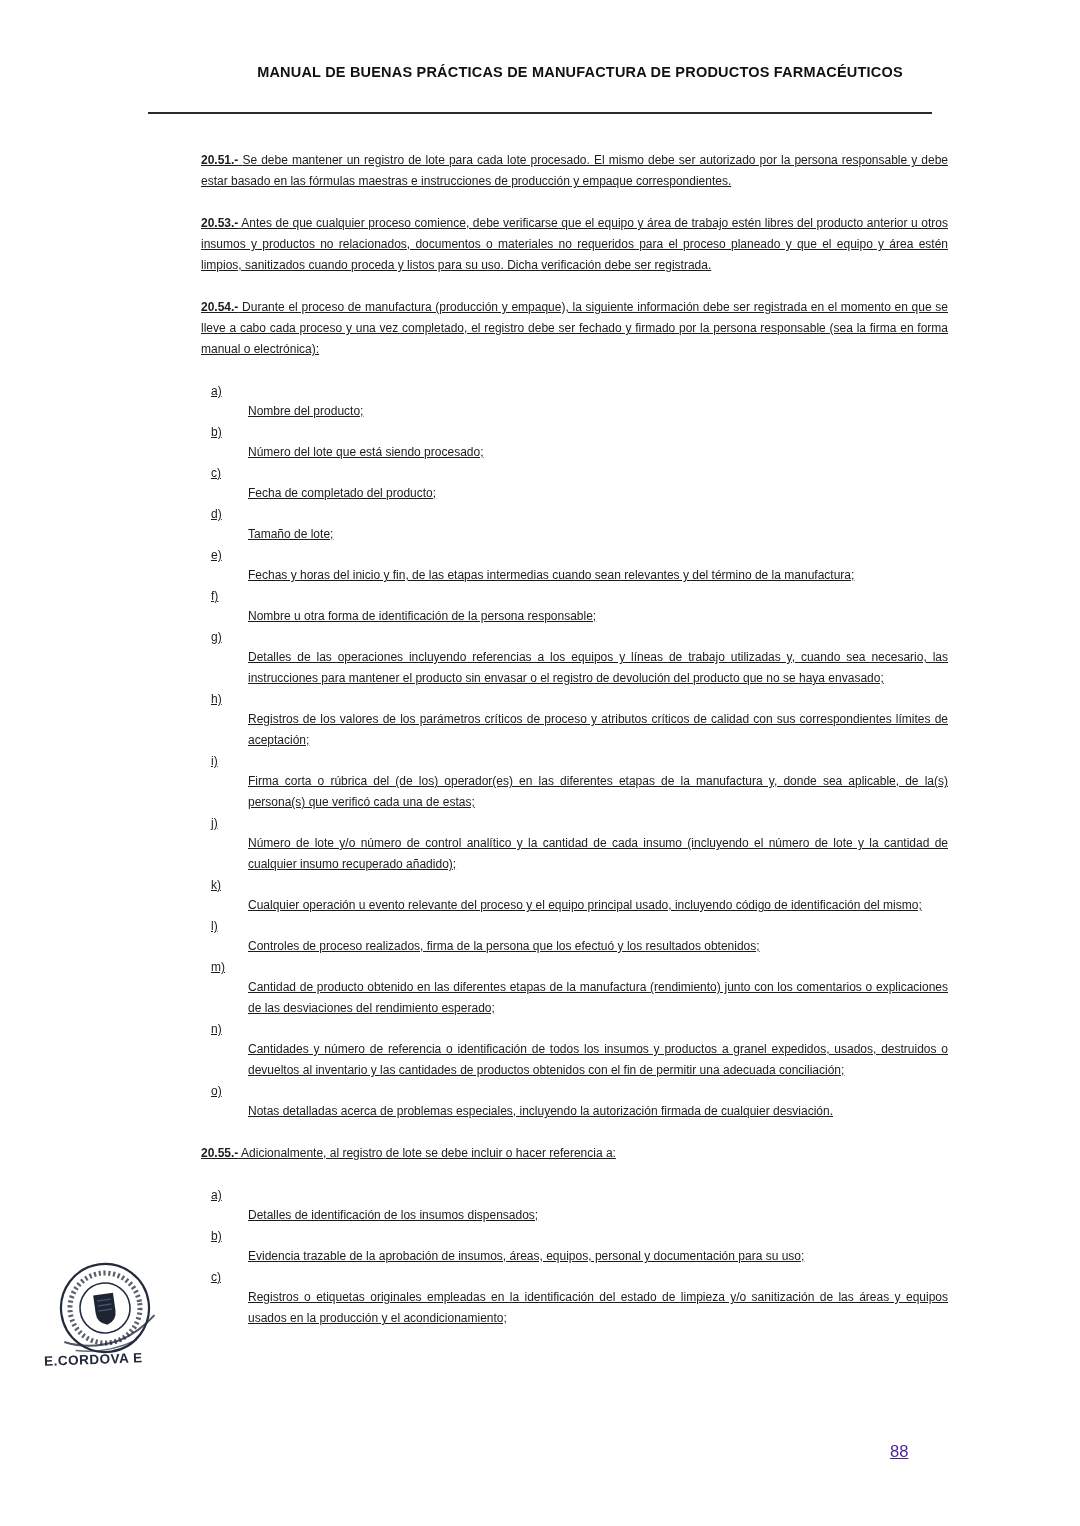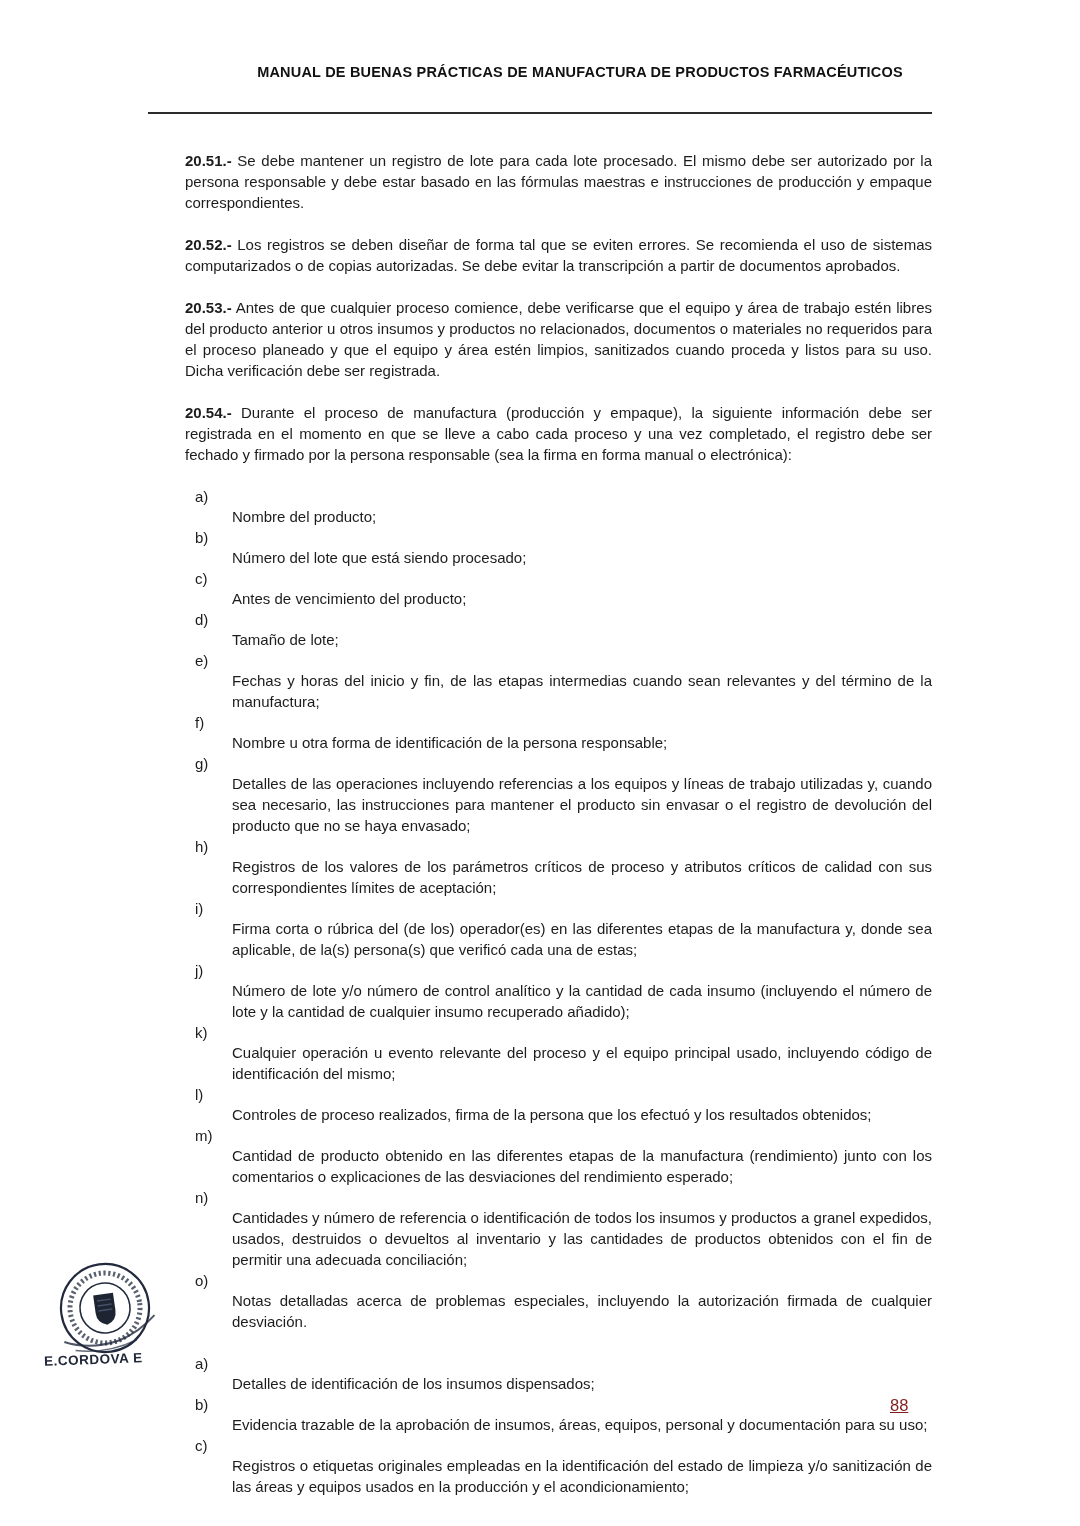--- a/index.html
+++ b/index.html
@@ -24,36 +24,37 @@
   }
   .rule{
     position:absolute;
     top:112px;left:148px;width:784px;
     border:none;
     border-top:2.5px solid #2b2b2b;
     margin:0;
   }
   .content{
     position:absolute;
-    left:185px;top:150px;width:747px;
-    font-size:15px;
+    left:201px;top:150px;width:747px;
+    font-size:12px;
     line-height:21px;
     text-align:justify;
+    text-decoration:underline;
   }
   .para{margin:0 0 21px 0;}
   .pnum{font-weight:bold;}
   .list{margin:0 0 21px 0;padding-left:10px;}
   .li{display:flex;}
   .letter{flex:0 0 37px;}
   .litext{flex:1;text-align:justify;margin-top:20px;}
   .page-number{
     position:absolute;
-    left:890px;top:1396px;
+    left:890px;top:1442px;
     font-size:16.5px;
-    color:#7f1d1d;
+    color:#4c1d95;
     text-decoration:underline;
   }
   .stamp{
     position:absolute;
     left:40px;top:1258px;
     width:140px;height:120px;
   }
   .stamp-label{
     position:absolute;
     left:44px;top:1352px;
@@ -70,38 +71,37 @@
 
 <div class="page">
 
   <div class="doc-header">MANUAL DE BUENAS PRÁCTICAS DE MANUFACTURA DE PRODUCTOS FARMACÉUTICOS</div>
   <hr class="rule">
 
   <div class="content">
 
     <p class="para"><span class="pnum">20.51.-</span> <span>Se debe mantener un registro de lote para cada lote procesado. El mismo debe ser autorizado por la persona responsable y debe estar basado en las fórmulas maestras e instrucciones de producción y empaque correspondientes.</span></p>
 
-    <p class="para"><span class="pnum">20.52.-</span> <span>Los registros se deben diseñar de forma tal que se eviten errores. Se recomienda el uso de sistemas computarizados o de copias autorizadas. Se debe evitar la transcripción a partir de documentos aprobados.</span></p>
 
     <p class="para"><span class="pnum">20.53.-</span> <span>Antes de que cualquier proceso comience, debe verificarse que el equipo y área de trabajo estén libres del producto anterior u otros insumos y productos no relacionados, documentos o materiales no requeridos para el proceso planeado y que el equipo y área estén limpios, sanitizados cuando proceda y listos para su uso. Dicha verificación debe ser registrada.</span></p>
 
     <p class="para"><span class="pnum">20.54.-</span> <span>Durante el proceso de manufactura (producción y empaque), la siguiente información debe ser registrada en el momento en que se lleve a cabo cada proceso y una vez completado, el registro debe ser fechado y firmado por la persona responsable (sea la firma en forma manual o electrónica):</span></p>
 
     <div class="list">
       <div class="li">
           <span class="letter">a)</span>
           <span class="litext">Nombre del producto;</span>
         </div>
       <div class="li">
           <span class="letter">b)</span>
           <span class="litext">Número del lote que está siendo procesado;</span>
         </div>
       <div class="li">
           <span class="letter">c)</span>
-          <span class="litext">Antes de vencimiento del producto;</span>
+          <span class="litext">Fecha de completado del producto;</span>
         </div>
       <div class="li">
           <span class="letter">d)</span>
           <span class="litext">Tamaño de lote;</span>
         </div>
       <div class="li">
           <span class="letter">e)</span>
           <span class="litext">Fechas y horas del inicio y fin, de las etapas intermedias cuando sean relevantes y del término de la manufactura;</span>
         </div>
       <div class="li">
@@ -139,20 +139,21 @@
       <div class="li">
           <span class="letter">n)</span>
           <span class="litext">Cantidades y número de referencia o identificación de todos los insumos y productos a granel expedidos, usados, destruidos o devueltos al inventario y las cantidades de productos obtenidos con el fin de permitir una adecuada conciliación;</span>
         </div>
       <div class="li">
           <span class="letter">o)</span>
           <span class="litext">Notas detalladas acerca de problemas especiales, incluyendo la autorización firmada de cualquier desviación.</span>
         </div>
     </div>
 
+    <p class="para"><span class="pnum">20.55.-</span> <span>Adicionalmente, al registro de lote se debe incluir o hacer referencia a:</span></p>
 
     <div class="list">
       <div class="li">
           <span class="letter">a)</span>
           <span class="litext">Detalles de identificación de los insumos dispensados;</span>
         </div>
       <div class="li">
           <span class="letter">b)</span>
           <span class="litext">Evidencia trazable de la aprobación de insumos, áreas, equipos, personal y documentación para su uso;</span>
         </div>

